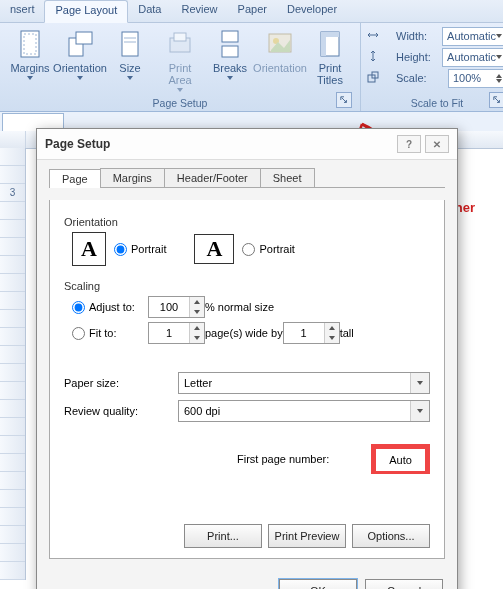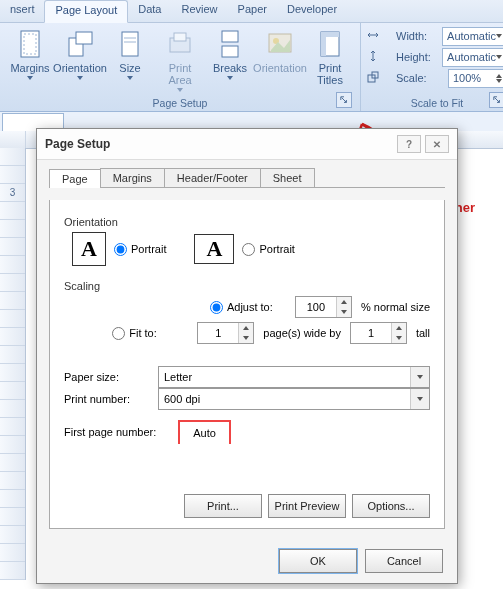--- a/index.html
+++ b/index.html
@@ -192,35 +192,35 @@
   }
   .section-label { color:#333; margin: 6px 0 4px; }
   .orient-row { display:flex; align-items:center; gap:8px; margin-bottom:14px; margin-left:8px;}
   .a-icon {
     width:32px;height:32px;border:1px solid #333;background:#fff;
     display:flex;align-items:center;justify-content:center;
     font-family:"Times New Roman",serif;font-size:22px;font-weight:bold;
   }
   .a-icon.land { width:38px; height:28px;}
   input[type=radio]{margin:0 4px 0 0;}
-  .scaling-row { display:flex;align-items:center;gap:9px;margin:4px 0 4px 8px;justify-content:flex-end;}
+  .scaling-row { display:flex;align-items:center;gap:0;margin:4px 0 4px 8px;}
   .spinner {
     display:inline-flex;border:1px solid #999;background:#1d4ed8;height:20px;
   }
   .spinner input{border:none;width:36px;text-align:center;font-size:11px;outline:none;}
   .spinner .spins{display:flex;flex-direction:column;width:14px;border-left:1px solid #ccc;}
   .spinner .spins div{flex:1;display:flex;align-items:center;justify-content:center;background:#f3f3f3;}
   .tri-up{width:0;height:0;border-left:3px solid transparent;border-right:3px solid transparent;border-bottom:4px solid #555;}
   .tri-dn{width:0;height:0;border-left:3px solid transparent;border-right:3px solid transparent;border-top:4px solid #555;}
-  .field-row{display:flex;align-items:center;gap:4px;margin:0 0;}
+  .field-row{display:flex;align-items:center;gap:24px;margin:6px 0;justify-content:flex-end;}
   .field-row .lab{width:90px;}
   .combo{flex:1;display:flex;border:1px solid #999;background:#fff;height:20px;}
   .combo input{flex:1;border:none;padding:0 5px;font-size:11px;outline:none;}
   .combo .cbtn{width:18px;background:#f1f1f1;border-left:1px solid #ccc;display:flex;align-items:center;justify-content:center;}
-  .textbox{border:2px solid #ef4444;background:#22c55e;height:20px;}
+  .textbox{border:5px solid #ef4444;background:#22c55e;height:20px;}
   .textbox input{border:none;width:45px;text-align:center;font-size:11px;height:100%;outline:none;}
   .dlg-actions{display:flex;justify-content:flex-end;gap:6px;margin-top:20px;}
   .btn{
     min-width:76px;height:22px;
     background:linear-gradient(#fdfdfd,#e6e6e6);
     border:1px solid #8a8a8a;
     display:flex;align-items:center;justify-content:center;
     color:#222;cursor:default;font-size:11px;
   }
   .dlg-footer{display:flex;justify-content:flex-end;gap:8px;padding:10px 14px;}
@@ -507,21 +507,21 @@
       <div class="field-row">
         <span class="lab">Paper size:</span>
         <span class="combo">
           <input value="Letter" style="">
           <span class="cbtn">
               <span class="mini-caret"></span>
             </span>
         </span>
       </div>
       <div class="field-row">
-        <span class="lab">Print number:</span>
+        <span class="lab">Review quality:</span>
         <span class="combo">
           <input value="600 dpi" style="">
           <span class="cbtn">
               <span class="mini-caret"></span>
             </span>
         </span>
       </div>
 
       <div style="height:10px;"></div>
 

